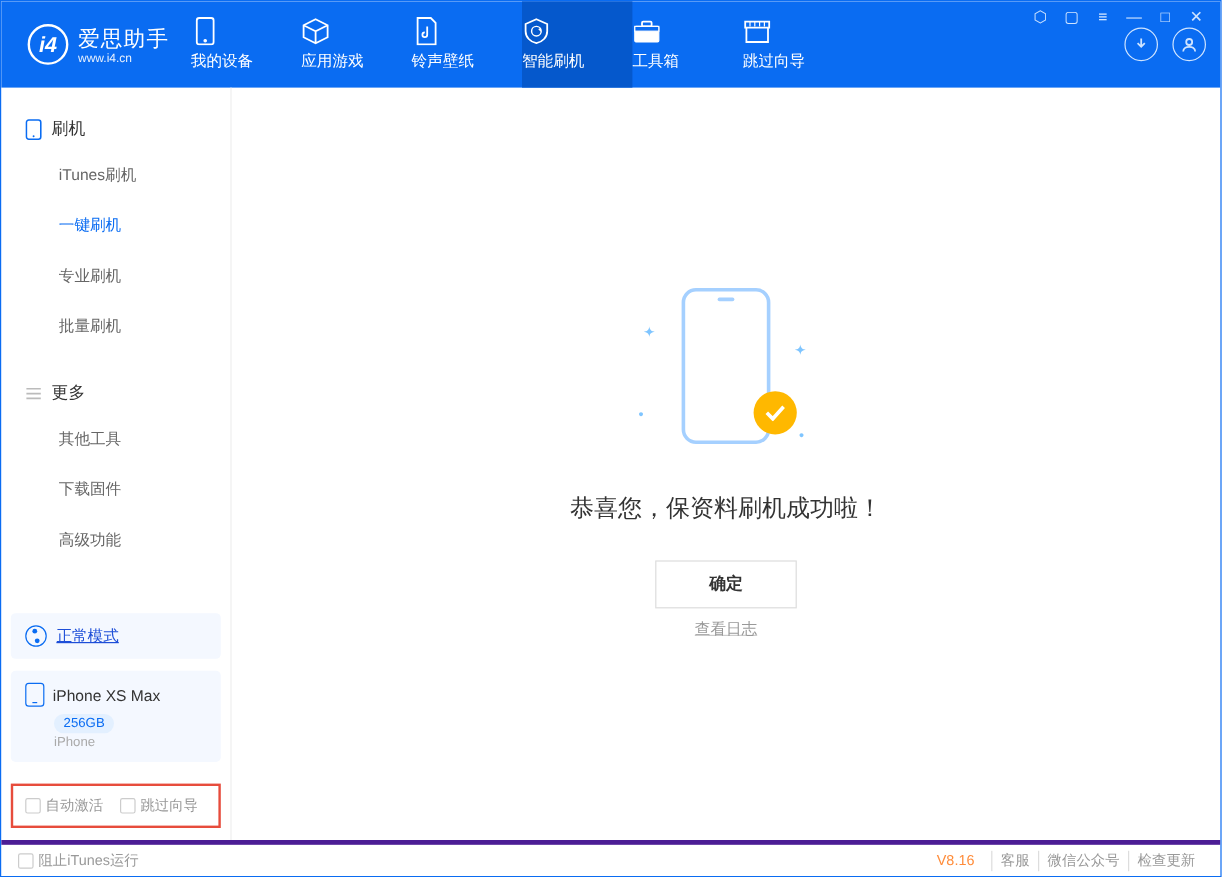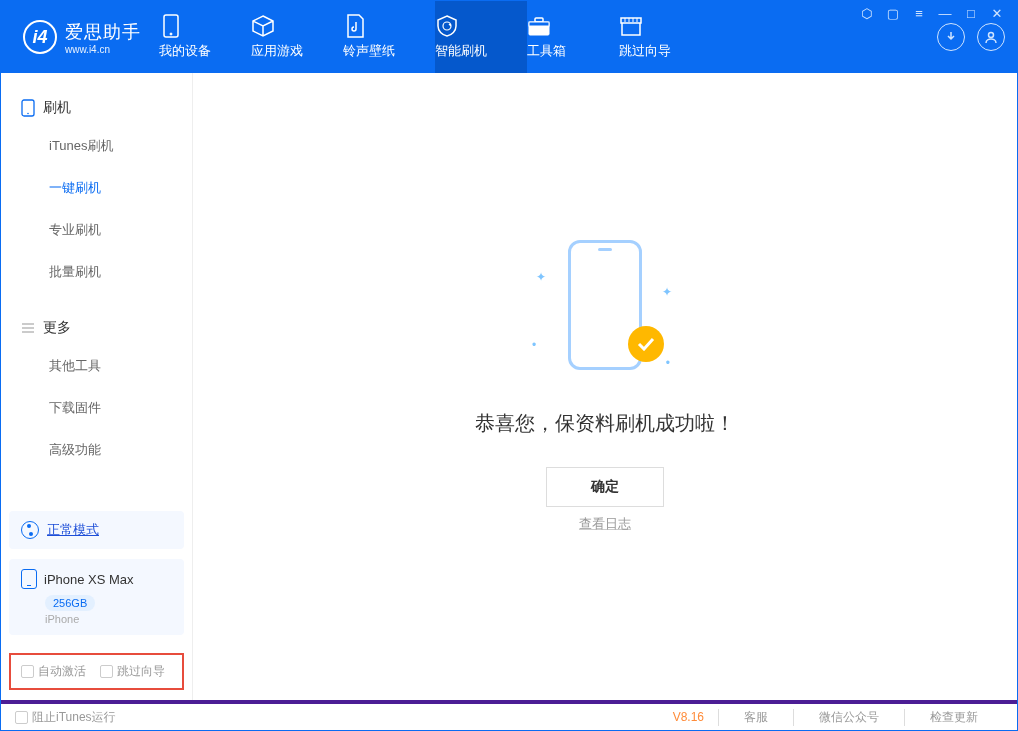--- a/index.html
+++ b/index.html
@@ -55,21 +55,21 @@
 .sparkle { position: absolute; color: #7fc5ff; font-size: 12px; }
 .s1 { top: 30px; left: -14px; } .s2 { bottom: 28px; left: -18px; } .s3 { top: 45px; right: -12px; } .s4 { bottom: 10px; right: -10px; }
 .success-msg { font-size: 20px; color: #333; font-weight: 500; margin-bottom: 30px; }
 .ok-btn { border: 1px solid #ddd; background: #fff; padding: 10px 44px; font-size: 14px; color: #333; cursor: pointer; margin-bottom: 8px; font-weight: bold; }
 .log-link { font-size: 13px; color: #999; cursor: pointer; text-decoration: underline; text-decoration-color: #ccc; }
 
 .footer { height: 30px; border-top: 4px solid #4c1d95; display: flex; align-items: center; padding: 0 14px; font-size: 12px; color: #999; gap: 24px; }
 .footer .chk { color: #999; }
 .footer-right { margin-left: auto; display: flex; align-items: center; gap: 0; }
 .ver { color: #ff8c3a; margin-right: 14px; }
-.flink { color: #999; cursor: pointer; padding: 0 25px; border-left: 1px solid #ddd; }
+.flink { color: #999; cursor: pointer; padding: 0 7px; border-left: 1px solid #ddd; }
 .flink.first { border-left: 1px solid #ddd; }
 </style>
 </head>
 <body>
 
 <div class="header">
   <div class="logo-area">
     <div class="logo-circle">i4</div>
     <div class="logo-text">
       <div class="app-name">爱思助手</div>

